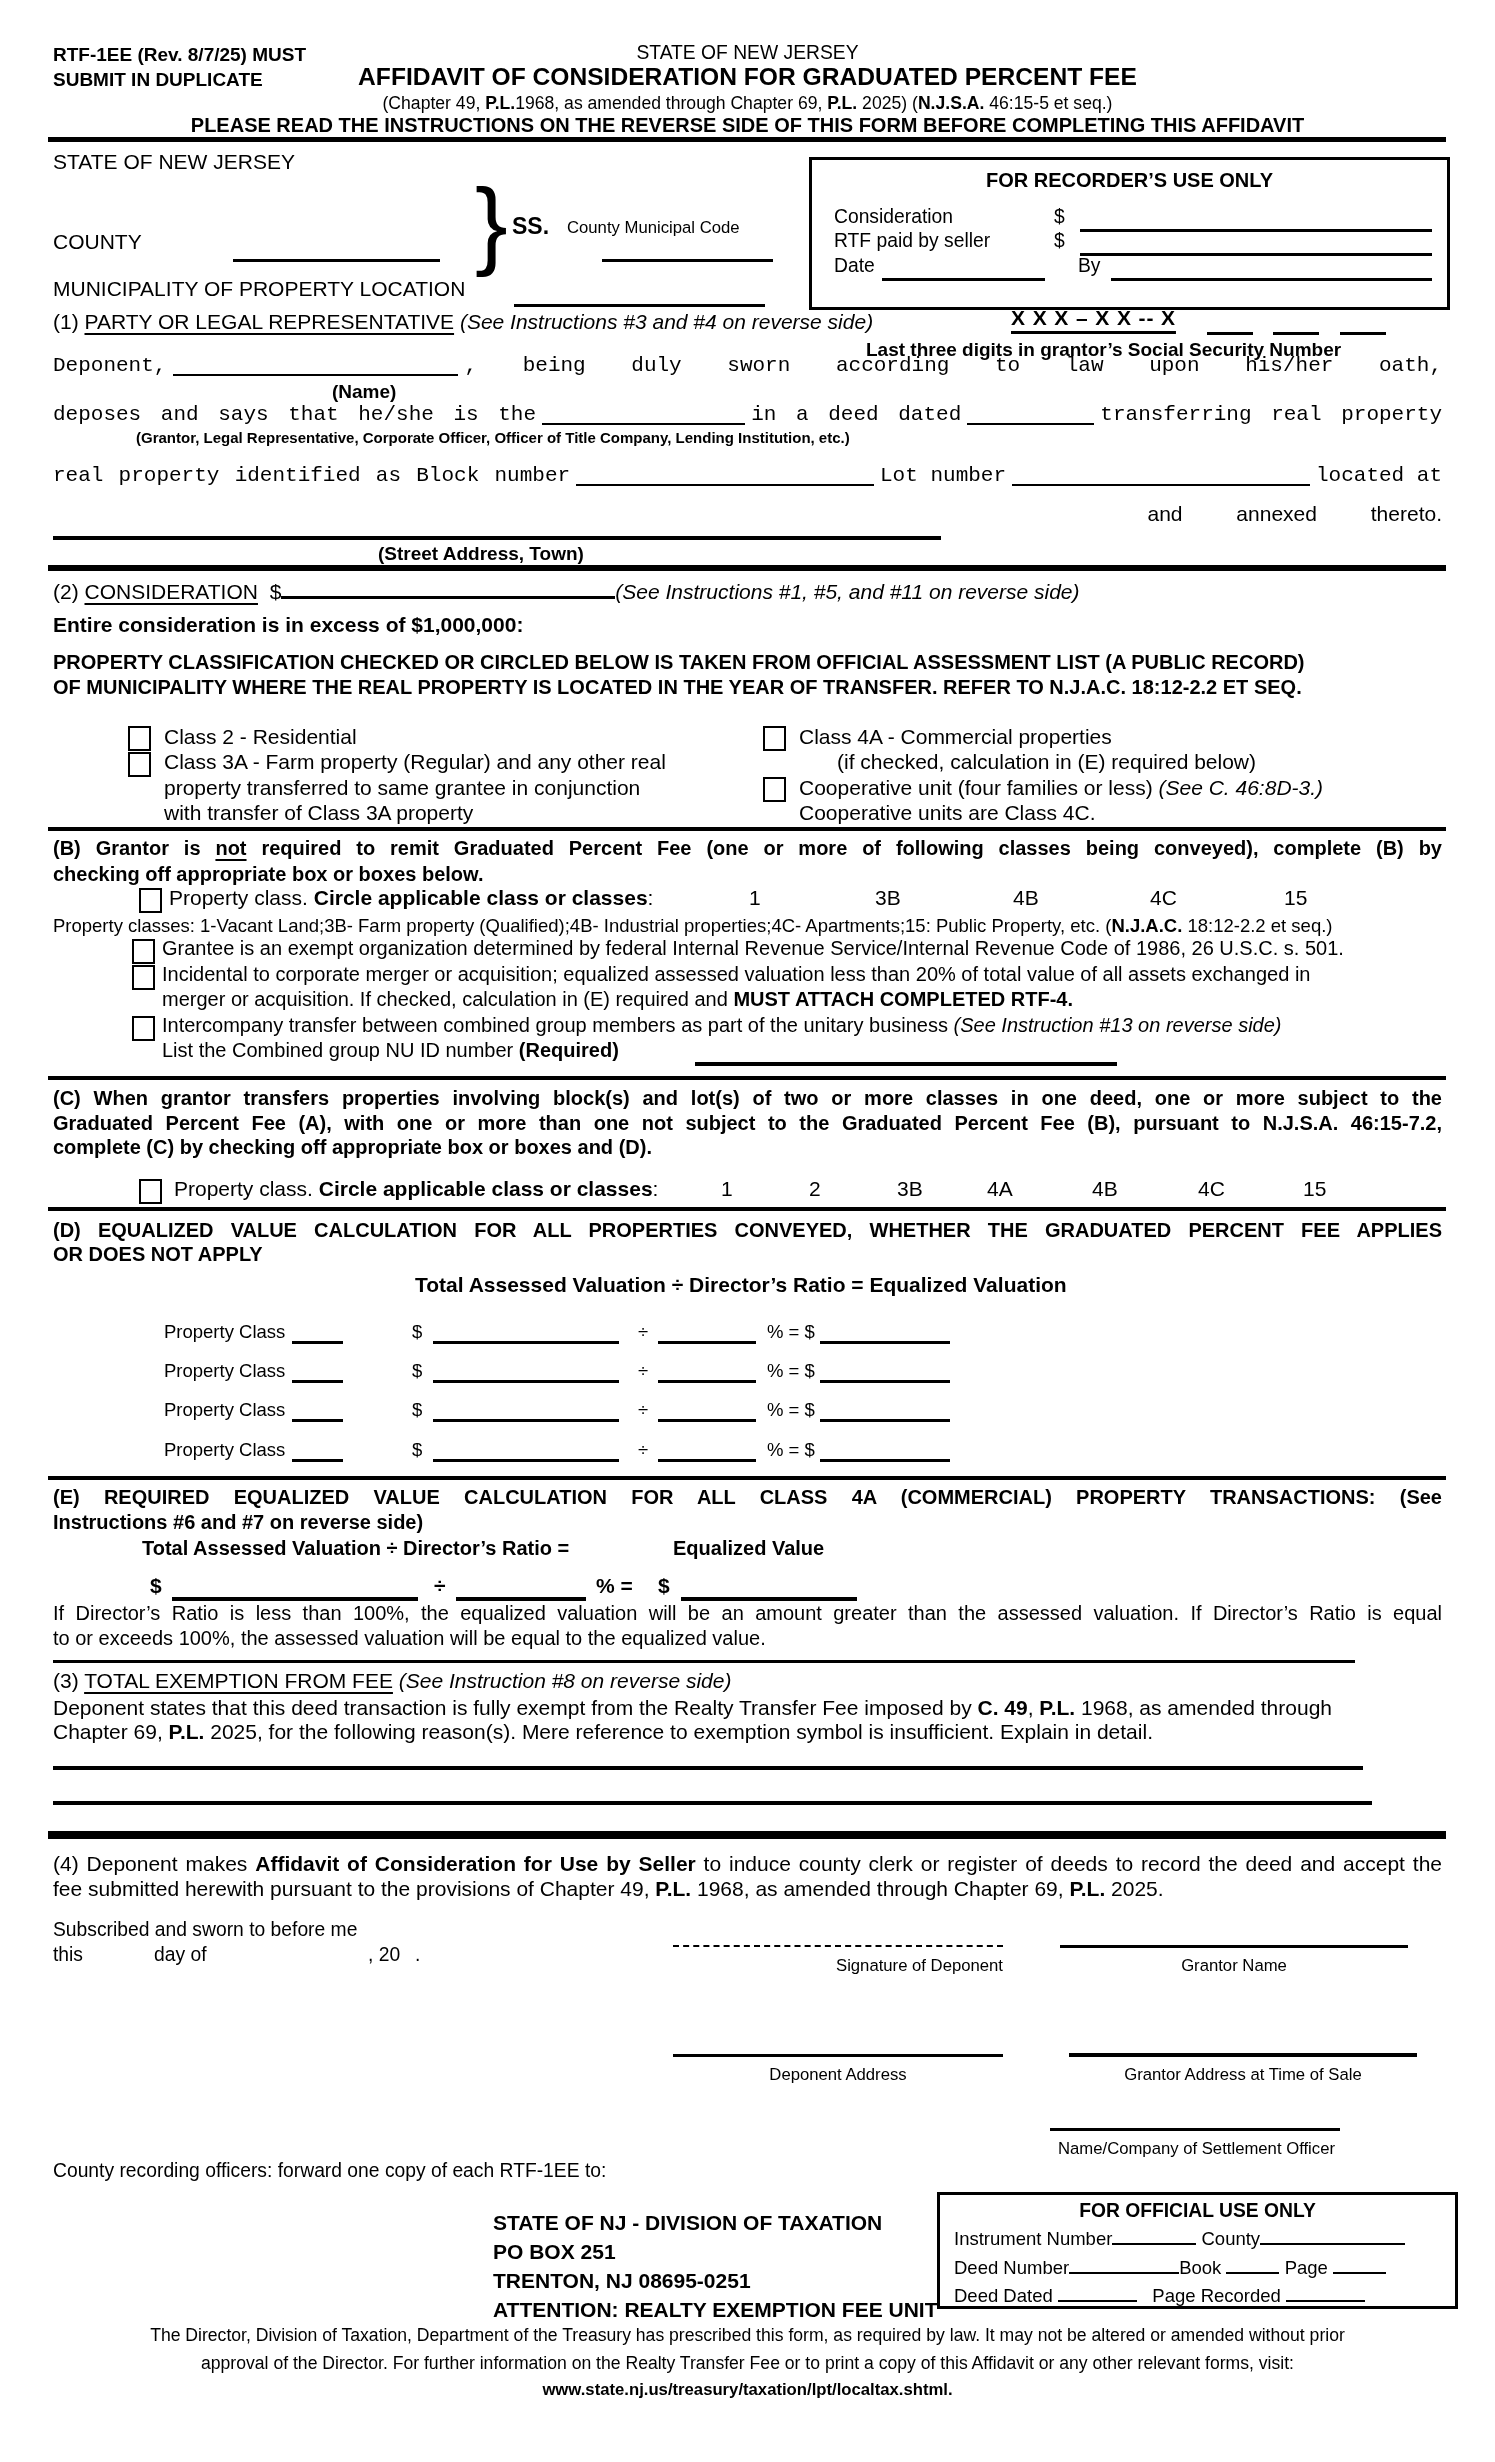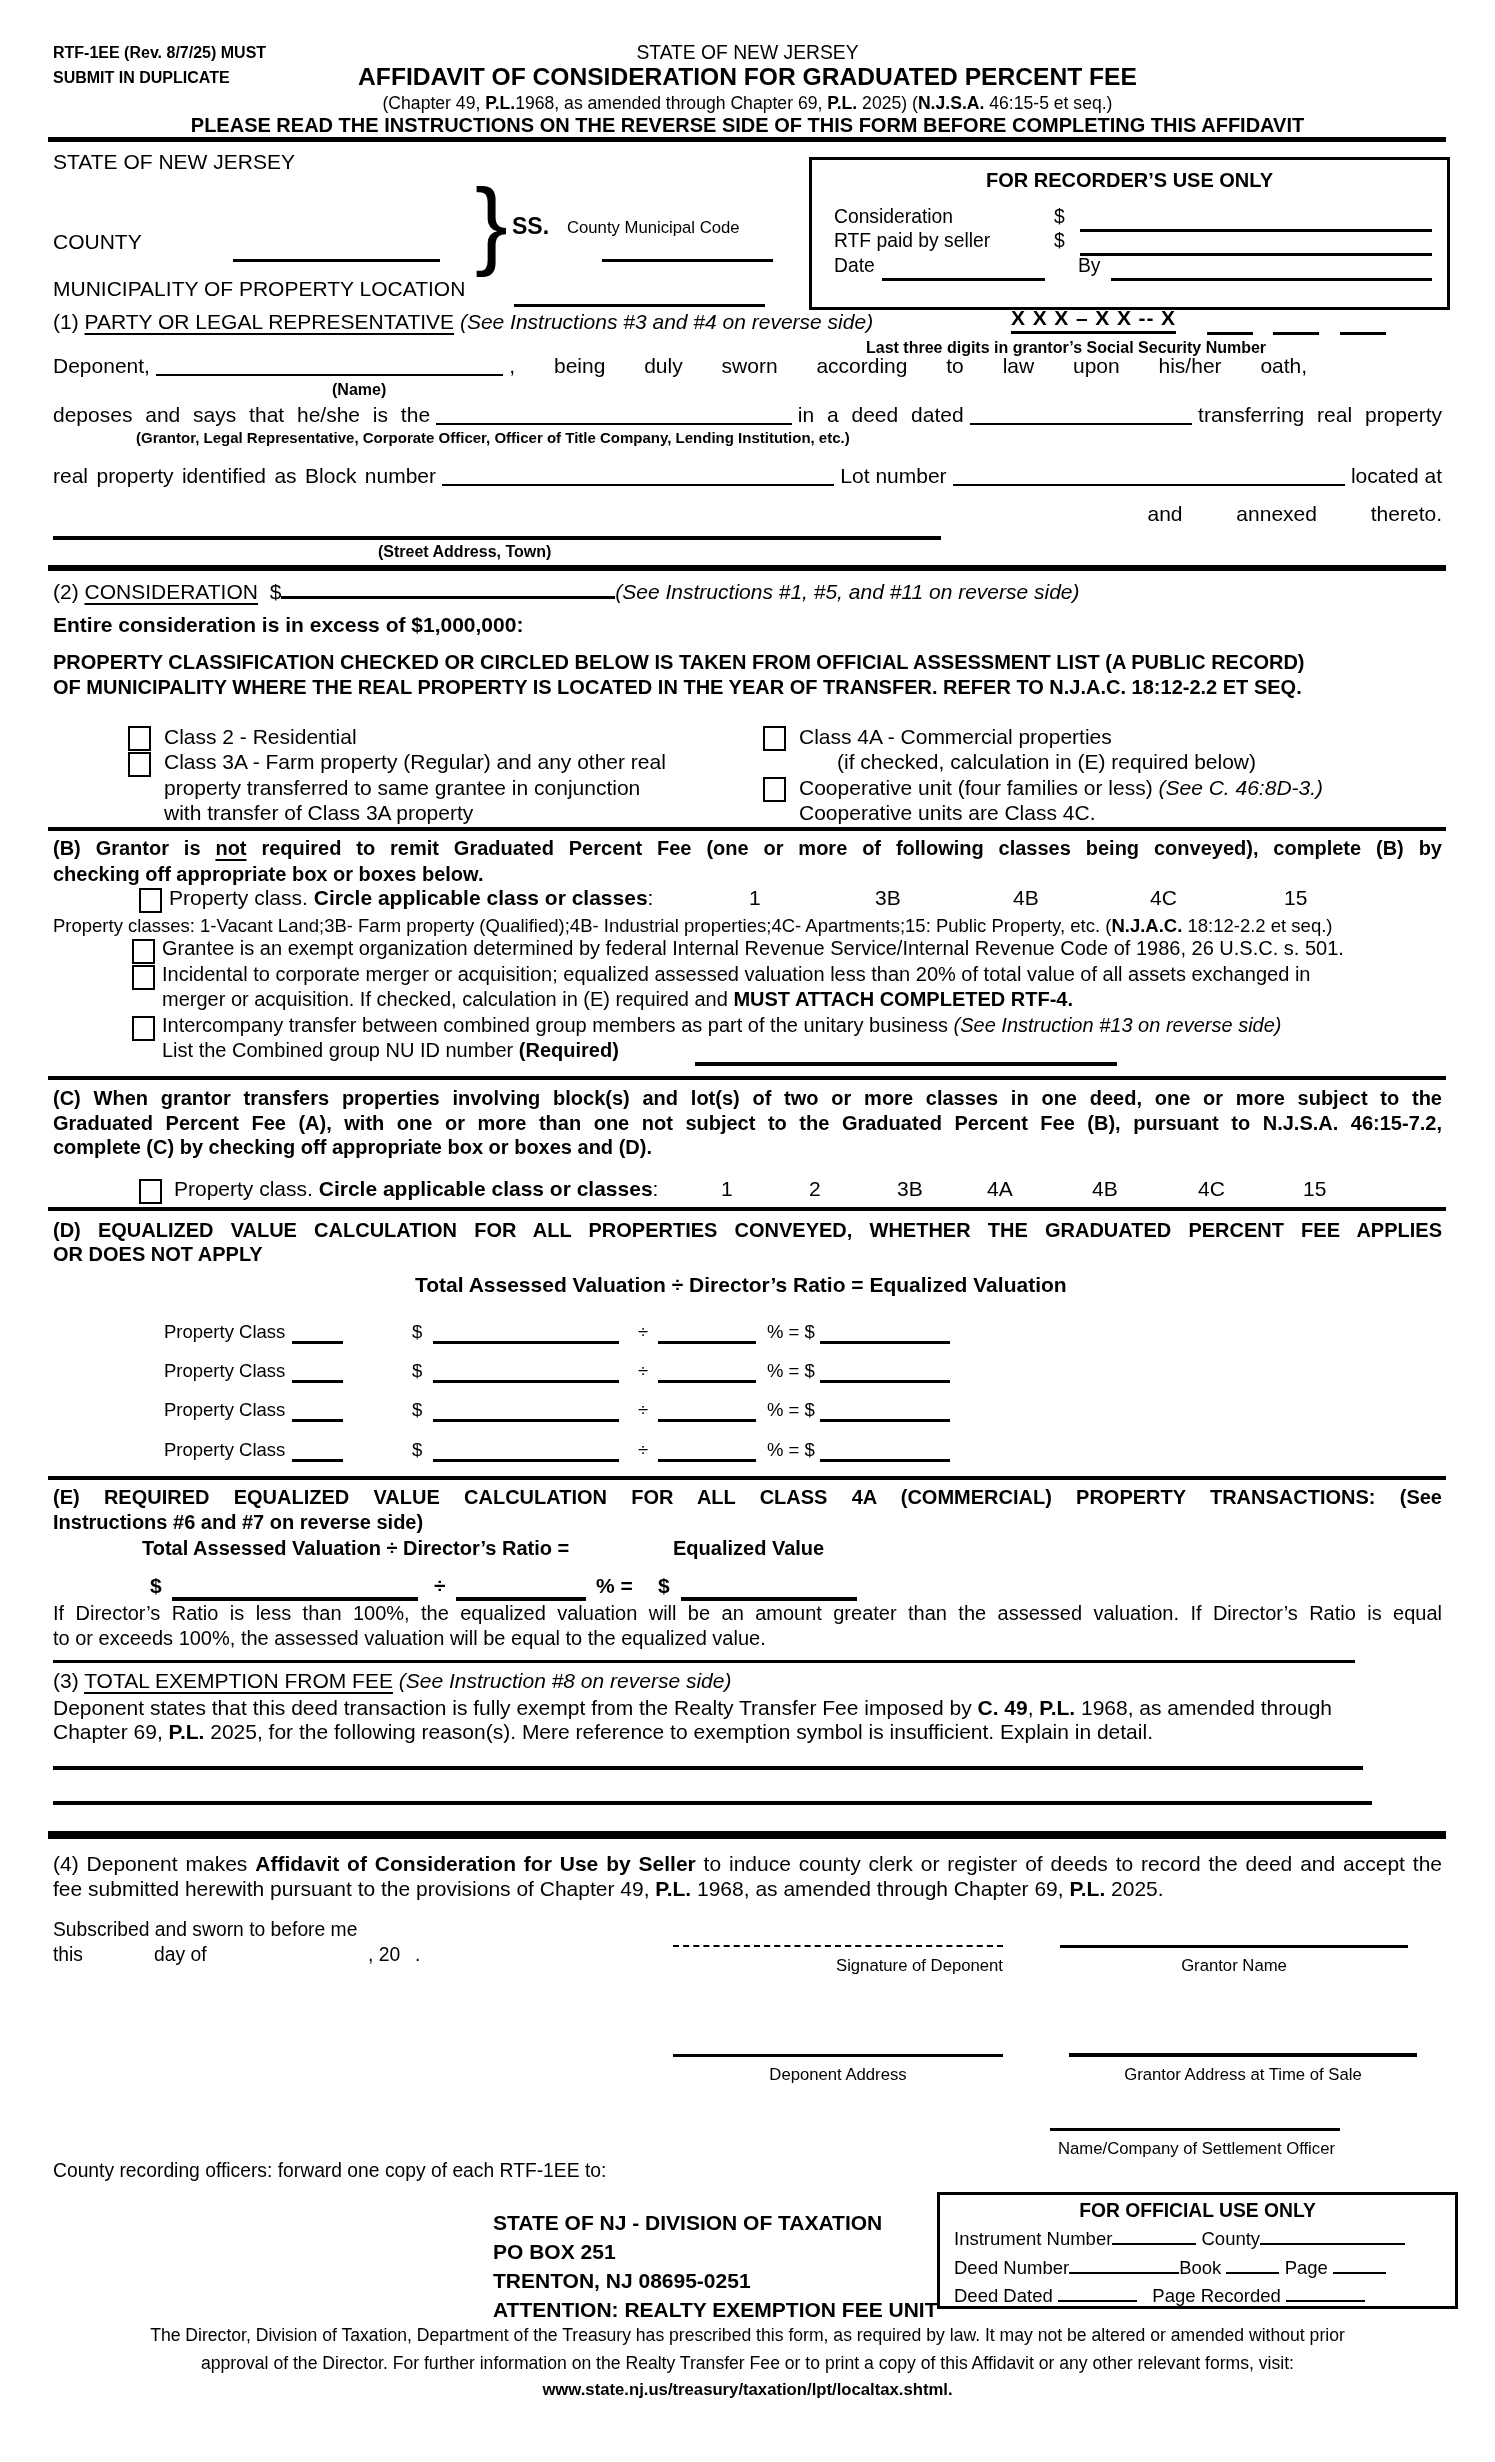--- a/index.html
+++ b/index.html
@@ -6,27 +6,27 @@
   .page{position:relative;width:1495px;height:2462px;background:#fff;color:#000;
         font-family:"Liberation Sans",sans-serif;font-size:21px;overflow:hidden;}
   .a{position:absolute;white-space:nowrap;}
   .b{font-weight:700}
   .i{font-style:italic}
   .u{text-decoration:underline;text-decoration-thickness:1.8px;text-underline-offset:3.5px;}
   .u3{text-decoration:underline;text-decoration-thickness:2.6px;text-underline-offset:6.2px;}
   .c{left:0;width:100%;text-align:center}
   .ln{position:absolute;background:#000;height:2.6px;}
   .dash{position:absolute;border-top:2.6px dashed #000;height:0;}
-  .frow{position:absolute;display:flex;align-items:baseline;height:26px;}
+  .frow{position:absolute;display:flex;align-items:baseline;height:26px;font-family:Liberation Mono, monospace;}
   .bl{flex:1 1 auto;border-bottom:2.6px solid #000;height:0;align-self:flex-end;margin:0 6.2px 4.4px;}
   .ibl{display:inline-block;border-bottom:2.6px solid #000;height:1.8px;}
   .ibl4{border-bottom-width:3.5px;}
   .cb{position:absolute;width:19.3px;height:21px;border:2.6px solid #000;background:#fff;}
   .jl{text-align:justify;text-align-last:justify;white-space:normal;}
-  .f17{font-size:15px}.f18{font-size:16px}.f19{font-size:16.7px}.f20{font-size:17.6px}
+  .f17{font-size:15px}.f18{font-size:19px}.f19{font-size:16.7px}.f20{font-size:17.6px}
   .f21{font-size:18.5px}.f22{font-size:19.3px}.f23{font-size:20px}.f24{font-size:21px}
   .f26{font-size:23px}.f28{font-size:24.6px}
   .brace{position:absolute;font-size:98px;line-height:1;font-weight:400;}
   .box{position:absolute;border:3.5px solid #000;background:#fff;}
 </style>
 </head>
 <body>
 
 <div class="page">
 

